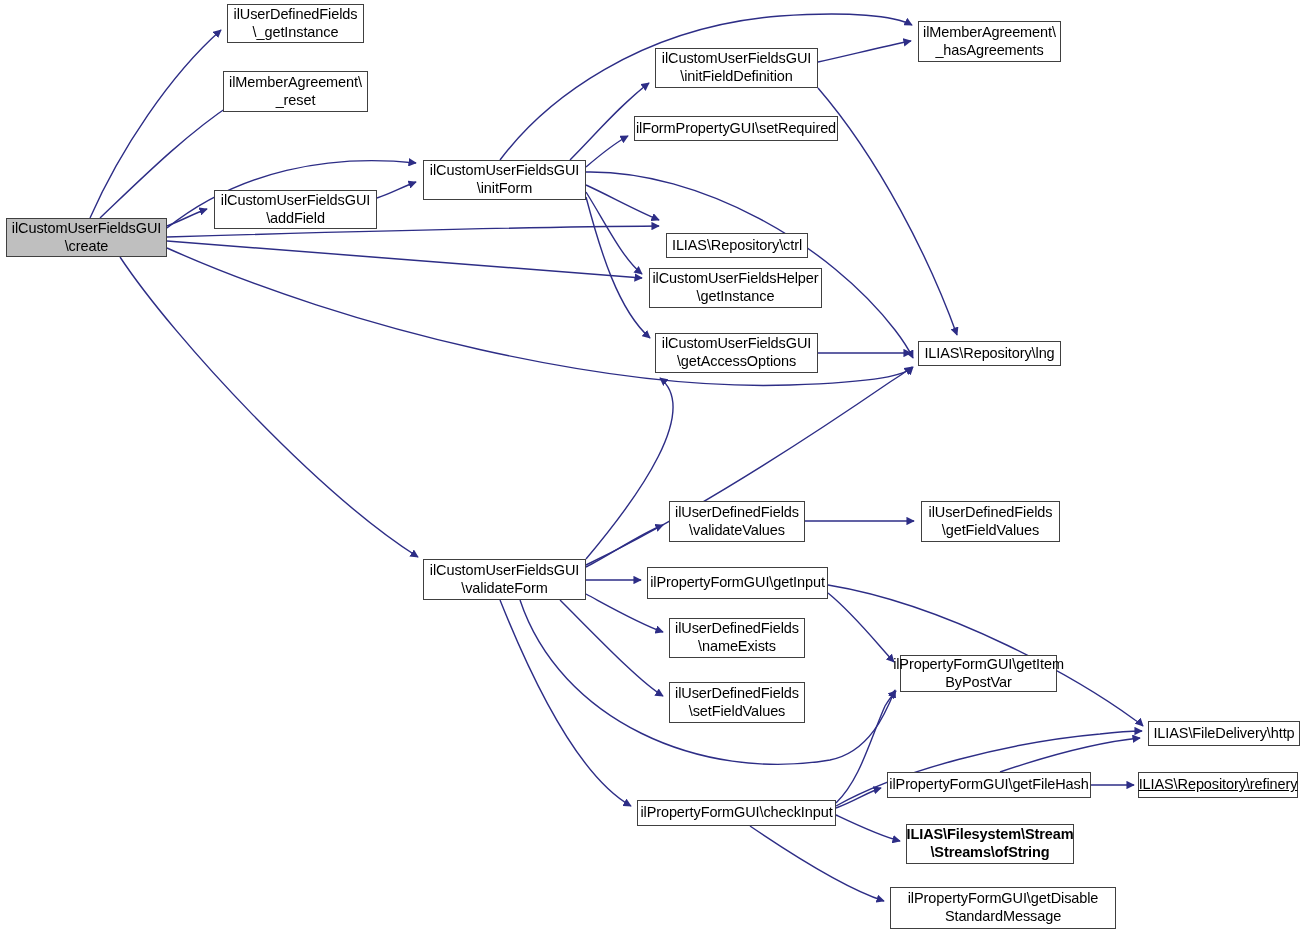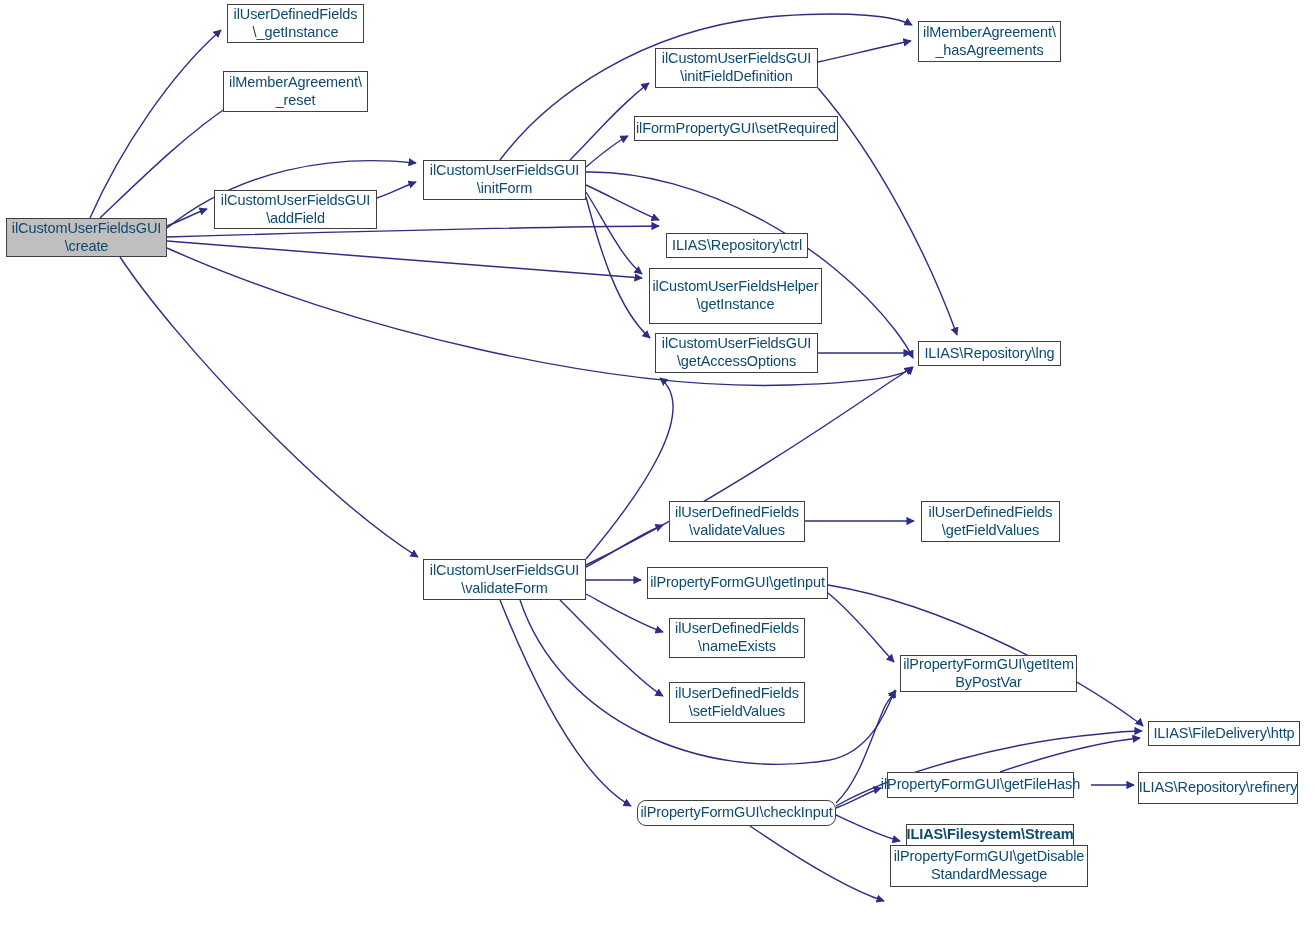--- a/index.html
+++ b/index.html
@@ -22,21 +22,21 @@
     left: 0;
     width: 1315px;
     height: 935px;
     pointer-events: none;
   }
   .node {
     position: absolute;
     box-sizing: border-box;
     border: 1px solid #404040;
     background: #ffffff;
-    color: #0c4a6e;
+    color: #000000;
     font-size: 14.5px;
     line-height: 1.22;
     text-align: center;
     display: flex;
     align-items: center;
     justify-content: center;
     white-space: pre-line;
     letter-spacing: -0.1px;
     z-index: 2;
   }
@@ -107,41 +107,41 @@
       <div class="node" style="left: 214px; top: 190px; width: 163px; height: 39px;">ilCustomUserFieldsGUI
 \addField</div>
       <div class="node" style="left: 423px; top: 160px; width: 163px; height: 40px;">ilCustomUserFieldsGUI
 \initForm</div>
       <div class="node" style="left: 655px; top: 48px; width: 163px; height: 40px;">ilCustomUserFieldsGUI
 \initFieldDefinition</div>
       <div class="node" style="left: 918px; top: 21px; width: 143px; height: 41px;">ilMemberAgreement\
 _hasAgreements</div>
       <div class="node" style="left: 634px; top: 116px; width: 204px; height: 25px; text-align: right;">ilFormPropertyGUI\setRequired</div>
       <div class="node" style="left: 666px; top: 217px; width: 142px; height: 25px; margin-top: 16px;">ILIAS\Repository\ctrl</div>
-      <div class="node" style="left: 649px; top: 268px; width: 173px; height: 56px;">ilCustomUserFieldsHelper
+      <div class="node" style="left: 649px; top: 268px; width: 173px; height: 40px;">ilCustomUserFieldsHelper
 \getInstance</div>
       <div class="node" style="left: 655px; top: 333px; width: 163px; height: 40px;">ilCustomUserFieldsGUI
 \getAccessOptions</div>
       <div class="node" style="left: 918px; top: 341px; width: 143px; height: 25px; text-align: center;">ILIAS\Repository\lng</div>
       <div class="node" style="left: 669px; top: 501px; width: 136px; height: 41px;">ilUserDefinedFields
 \validateValues</div>
       <div class="node" style="left: 921px; top: 501px; width: 139px; height: 41px;">ilUserDefinedFields
 \getFieldValues</div>
       <div class="node" style="left: 423px; top: 559px; width: 163px; height: 41px;">ilCustomUserFieldsGUI
 \validateForm</div>
       <div class="node" style="left: 647px; top: 567px; width: 181px; height: 32px;">ilPropertyFormGUI\getInput</div>
       <div class="node" style="left: 669px; top: 618px; width: 136px; height: 40px;">ilUserDefinedFields
 \nameExists</div>
       <div class="node" style="left: 669px; top: 682px; width: 136px; height: 41px;">ilUserDefinedFields
 \setFieldValues</div>
-      <div class="node" style="left: 900px; top: 655px; width: 177px; height: 37px;">ilPropertyFormGUI\getItem
+      <div class="node" style="left: 900px; top: 655px; width: 157px; height: 37px;">ilPropertyFormGUI\getItem
 ByPostVar</div>
       <div class="node" style="left: 1148px; top: 721px; width: 152px; height: 25px;">ILIAS\FileDelivery\http</div>
-      <div class="node" style="left: 637px; top: 800px; width: 199px; height: 26px; border-radius: 9px;">ilPropertyFormGUI\checkInput</div>
-      <div class="node" style="left: 887px; top: 772px; width: 187px; height: 26px;">ilPropertyFormGUI\getFileHash</div>
-      <div class="node" style="left: 1138px; top: 772px; width: 160px; height: 32px;">ILIAS\Repository\refinery</div>
+      <div class="node" style="left: 637px; top: 800px; width: 199px; height: 26px;">ilPropertyFormGUI\checkInput</div>
+      <div class="node" style="left: 887px; top: 772px; width: 204px; height: 26px;">ilPropertyFormGUI\getFileHash</div>
+      <div class="node" style="left: 1138px; top: 772px; width: 160px; height: 26px; text-decoration: underline;">ILIAS\Repository\refinery</div>
       <div class="node" style="left: 906px; top: 824px; width: 168px; height: 40px; font-weight: bold;">ILIAS\Filesystem\Stream
 \Streams\ofString</div>
-      <div class="node" style="left: 890px; top: 845px; width: 198px; height: 42px;">ilPropertyFormGUI\getDisable
+      <div class="node" style="left: 890px; top: 887px; width: 226px; height: 42px;">ilPropertyFormGUI\getDisable
 StandardMessage</div>
     </div>
 
 </div>
 
 </body></html>

